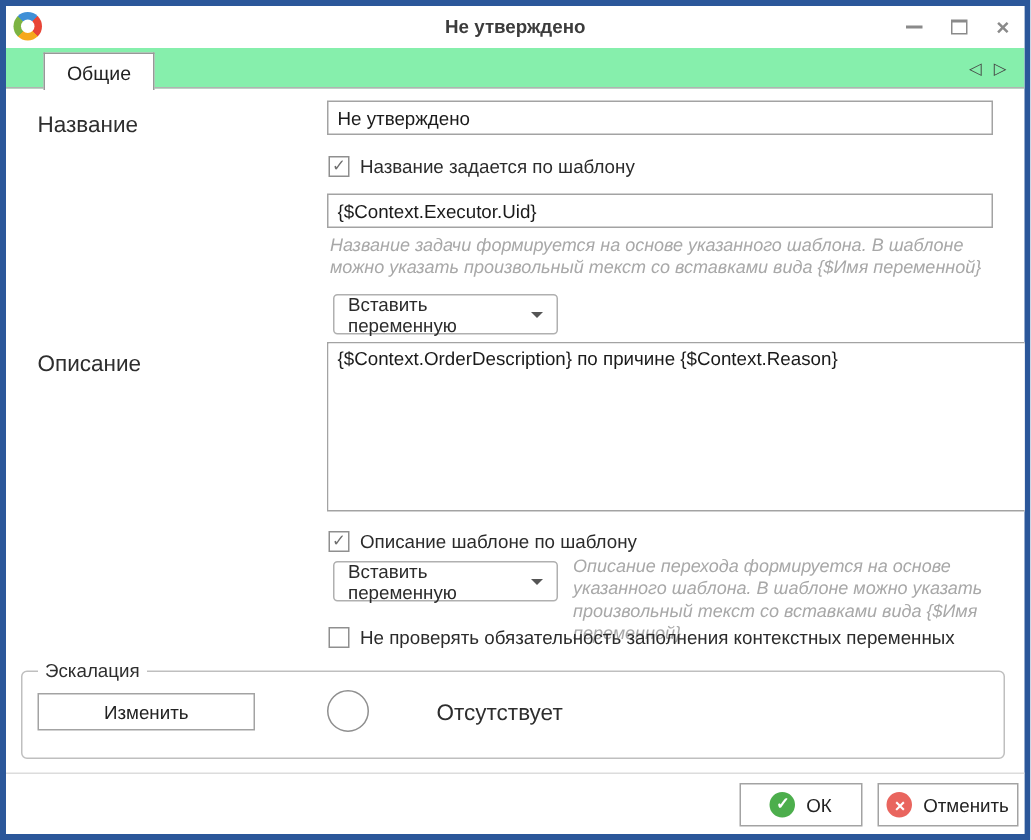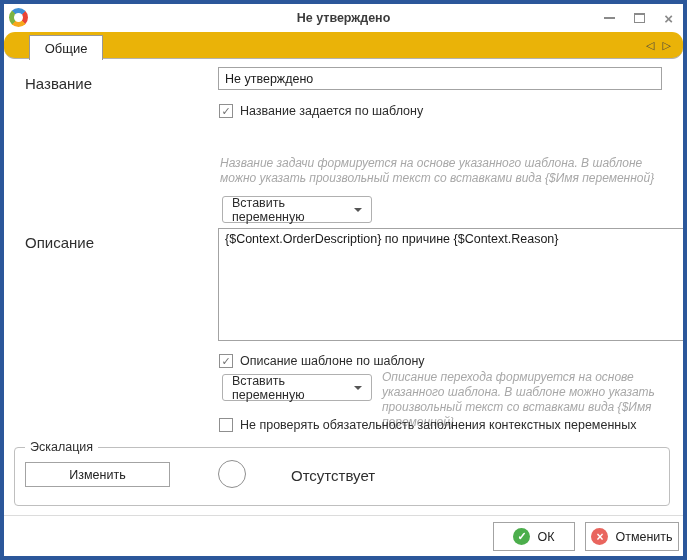--- a/index.html
+++ b/index.html
@@ -18,21 +18,21 @@
     background:conic-gradient(from -45deg,#3f8fd6 0 25%,#e84537 25% 50%,#f6a81c 50% 75%,#7cb342 75% 100%);
     display:flex;align-items:center;justify-content:center;}
   .logo-hole{width:9px;height:9px;border-radius:50%;background:#fff;}
   .title{position:absolute;left:0;right:0;text-align:center;font-size:12.5px;font-weight:bold;color:#3c3c3c;}
   .win-controls{position:absolute;right:10px;top:0;height:28px;display:flex;align-items:center;gap:19px;}
   .min-icon{width:11px;height:2px;background:#8a8a8a;}
   .max-icon{width:11px;height:10px;border:1px solid #8a8a8a;border-top:2px solid #8a8a8a;}
   .close-icon{font-size:15px;color:#8a8a8a;font-weight:bold;line-height:1;}
 
   
-  .tabstrip{position:absolute;top:28px;left:0;right:0;height:27px;background:#eab308;border-bottom:1px solid #b2b2b2;border-radius:11px;}
+  .tabstrip{position:absolute;top:28px;left:0;right:0;height:27px;background:#86efac;border-bottom:1px solid #b2b2b2;}
   .tab-active{position:absolute;left:25px;top:3px;width:74px;height:25px;background:#fff;
     border:1px solid #989898;border-bottom:none;display:flex;align-items:center;justify-content:center;
     font-size:13px;color:#222;z-index:2;}
   .tab-inactive{position:absolute;left:99px;top:4px;height:23px;padding:0 20px;display:flex;align-items:center;
     font-size:13px;color:#222;}
   .tab-arrows{position:absolute;right:12px;top:0;height:27px;display:flex;align-items:center;gap:8px;
     font-size:11px;color:#444;}
 
   
   .label{font-size:15px;color:#2e2e2e;}
@@ -103,20 +103,21 @@
     <div class="abs label" style="left:21px;top:71px;">Название</div>
     <input class="abs input" style="left: 214px; top: 63px; width: 444px; height: 23px;" value="Не утверждено">
 
     <div class="abs checkbox-row" style="left:215px;top:100px;">
       <span class="checkbox">
           <span>✓</span>
         </span>
       <span class="cb-label">Название задается по шаблону</span>
     </div>
 
+    <input class="abs input" style="left: 214px; top: 125px; width: 444px; height: 23px;" value="{$Context.Executor.Uid}">
 
     <div class="abs hint" style="left:216px;top:152px;width:446px;">Название задачи формируется на основе указанного шаблона. В шаблоне можно указать произвольный текст со вставками вида {$Имя переменной}</div>
 
     <div class="abs dropdown-btn" style="left:218px;top:192px;width:150px;height:27px;">
       <span>Вставить переменную</span>
       <span class="dd-arrow"></span>
     </div>
 
     <div class="abs label" style="left:21px;top:230px;">Описание</div>
     <div class="abs ta-wrap" style="left:214px;top:224px;width:492px;height:113px;">

